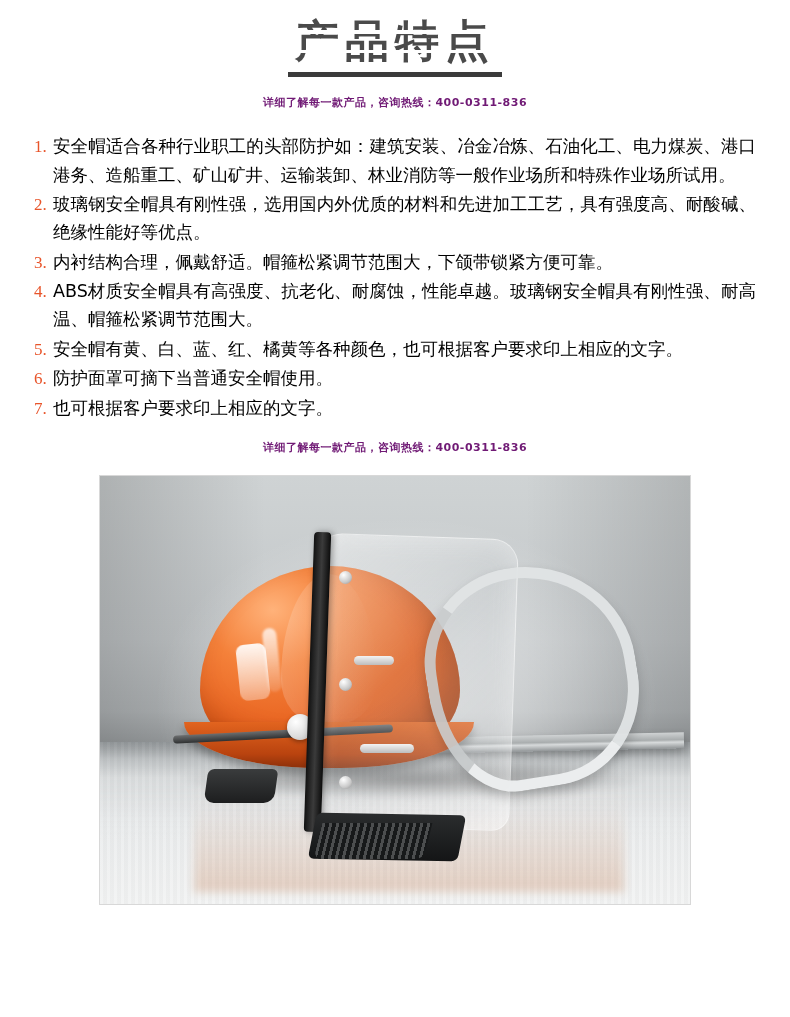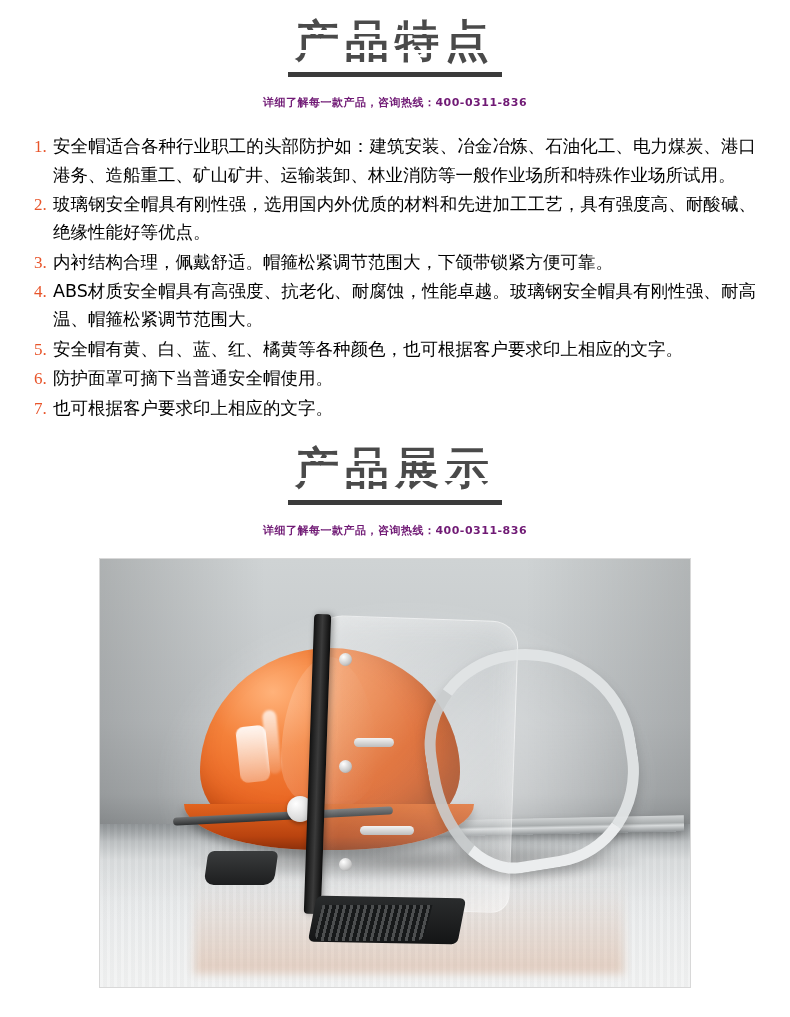--- a/index.html
+++ b/index.html
@@ -355,24 +355,20 @@
       <div class="feature-text">防护面罩可摘下当普通安全帽使用。</div>
     </div>
 
     <div class="feature-item">
       <div class="feature-num">7.</div>
       <div class="feature-text">也可根据客户要求印上相应的文字。</div>
     </div>
 
   </div>
 
-  <div class="showcase-title-wrap">
-    <div class="section-title">产品展示</div>
-    <div class="section-underline"></div>
-  </div>
 
   <div class="subtitle">详细了解每一款产品，咨询热线：400-0311-836</div>
 
   <div class="photo-frame">
     <div class="scene"></div>
     <div class="scene-wallshadow"></div>
     <div class="floor-streak"></div>
     <div class="rail"></div>
 
     <div class="contact-shadow"></div>

